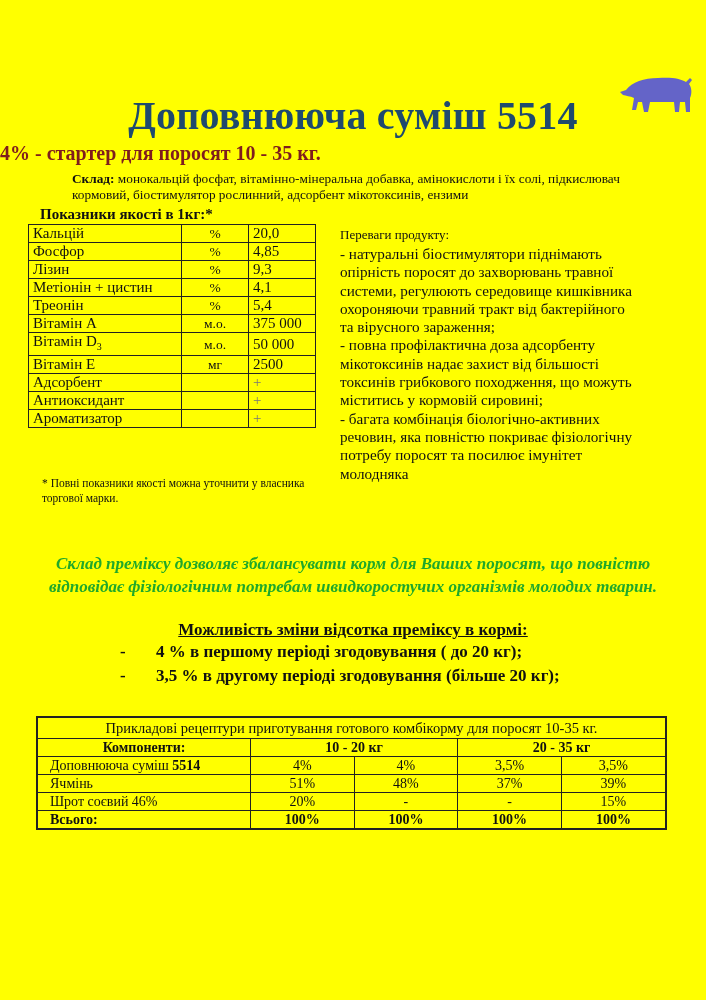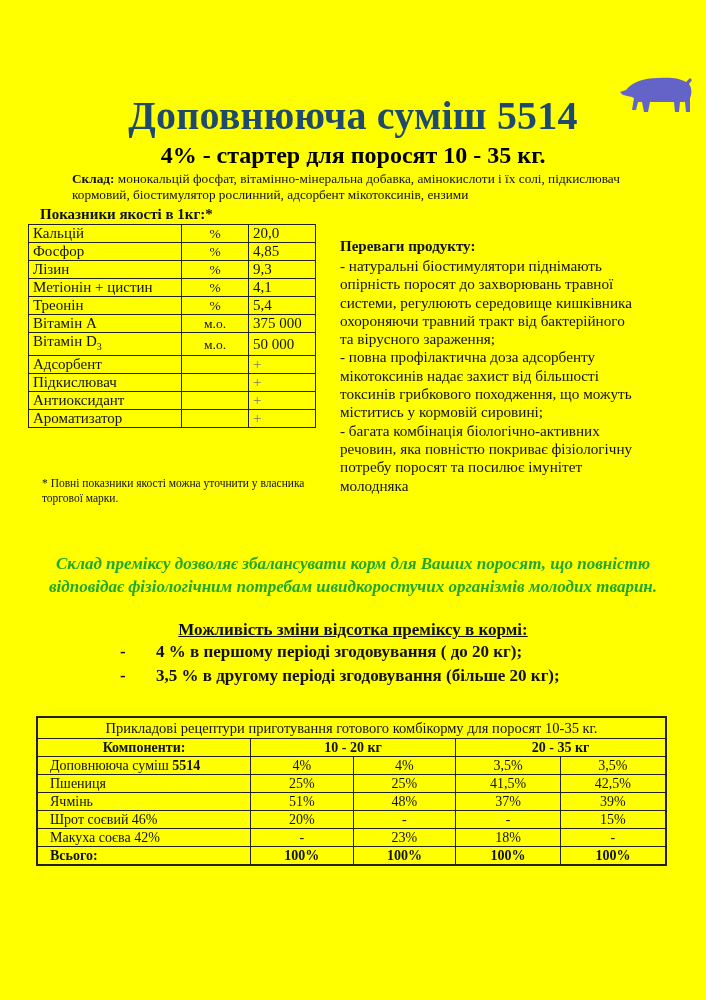--- a/index.html
+++ b/index.html
@@ -7,41 +7,41 @@
     width:706px; height:1000px; background:#ffff00; position:relative; overflow:hidden;
     font-family:"Liberation Serif", serif; color:#111;
   }
   .abs { position:absolute; }
   #pig { left:618px; top:68px; width:80px; height:50px; }
   #title {
     left:0; width:706px; top:92px; text-align:center;
     font-size:40px; font-weight:bold; color:#1f4a6e; letter-spacing:0.2px;
   }
   #subtitle {
-    left:0; width:706px; top:142px; text-align:center;
-    font-size:24px; font-weight:bold; color:#000000;
+    left:0; width:706px; top:142px; text-align:left;
+    font-size:20px; font-weight:bold; color:#7f1d1d;
   }
   #composition {
     left:72px; top:171px; width:600px; font-size:13.3px; line-height:15.5px;
   }
   #composition b { font-weight:bold; }
   #quality-heading {
     left:40px; top:206px; font-size:15px; font-weight:bold;
   }
   table { border-collapse:collapse; }
   #quality-table { left:28px; top:224px; width:288px; }
   #quality-table td {
     border:1.5px solid #222; height:17px; padding:0 4px; font-size:15px; line-height:17px;
   }
   #quality-table td.u { text-align:center; width:58px; font-size:13.5px; }
   #quality-table td.v { text-align:left; width:58px; }
   #quality-table td.plus { color:#777; }
   #footnote { left:42px; top:476px; width:290px; font-size:11.5px; line-height:15px; }
   #benefits { left:340px; top:227px; width:360px; }
-  #benefits-title { font-size:15px; font-weight:bold; margin-bottom:2px;margin-top:11px; }
+  #benefits-title { font-size:13px; font-weight:normal; margin-bottom:2px; }
   #benefits-text { font-size:15.2px; line-height:18.3px; white-space:pre-line; }
   #promo {
     left:30px; top:552px; width:646px; text-align:center;
     font-size:17px; line-height:23px; font-style:italic; font-weight:bold; color:#1fa82a;
   }
   #variation-title {
     left:0; width:706px; top:620px; text-align:center;
     font-size:17px; font-weight:bold; text-decoration:underline;
   }
   #variation-list { left:120px; top:640px; font-size:17px; font-weight:bold; line-height:24px; }
@@ -98,26 +98,26 @@
         <td><span>Вітамін А</span></td>
         <td class="u">м.о.</td>
         <td class="v">375 000</td>
       </tr>
       <tr>
         <td><span>Вітамін D</span><sub style="font-size: 10px;">3</sub></td>
         <td class="u">м.о.</td>
         <td class="v">50 000</td>
       </tr>
       <tr>
-        <td><span>Адсорбент</span></td>
-        <td class="u"></td>
-        <td class="v plus">+</td>
+        <td><span>Вітамін Е</span></td>
+        <td class="u">мг</td>
+        <td class="v">2500</td>
       </tr>
       <tr>
-        <td><span>Підкислювач</span></td>
+        <td><span>Адсорбент</span></td>
         <td class="u"></td>
         <td class="v plus">+</td>
       </tr>
       <tr>
         <td><span>Антиоксидант</span></td>
         <td class="u"></td>
         <td class="v plus">+</td>
       </tr>
       <tr>
         <td><span>Ароматизатор</span></td>
@@ -163,47 +163,33 @@
       <td colspan="2">20 - 35 кг</td>
     </tr>
   <tr>
         <td class="first"><span>Доповнююча суміш </span><b>5514</b></td>
         <td>4%</td>
         <td>4%</td>
         <td>3,5%</td>
         <td>3,5%</td>
       </tr>
       <tr>
-        <td class="first"><span>Пшениця</span></td>
-        <td>25%</td>
-        <td>25%</td>
-        <td>41,5%</td>
-        <td>42,5%</td>
-      </tr>
-      <tr>
         <td class="first"><span>Ячмінь</span></td>
         <td>51%</td>
         <td>48%</td>
         <td>37%</td>
         <td>39%</td>
       </tr>
       <tr>
         <td class="first"><span>Шрот соєвий 46%</span></td>
         <td>20%</td>
         <td>-</td>
         <td>-</td>
         <td>15%</td>
       </tr>
-      <tr>
-        <td class="first"><span>Макуха соєва 42%</span></td>
-        <td>-</td>
-        <td>23%</td>
-        <td>18%</td>
-        <td>-</td>
-      </tr>
       <tr class="total">
         <td class="first"><span>Всього:</span></td>
         <td>100%</td>
         <td>100%</td>
         <td>100%</td>
         <td>100%</td>
       </tr>
     </tbody>
 </table>
 

